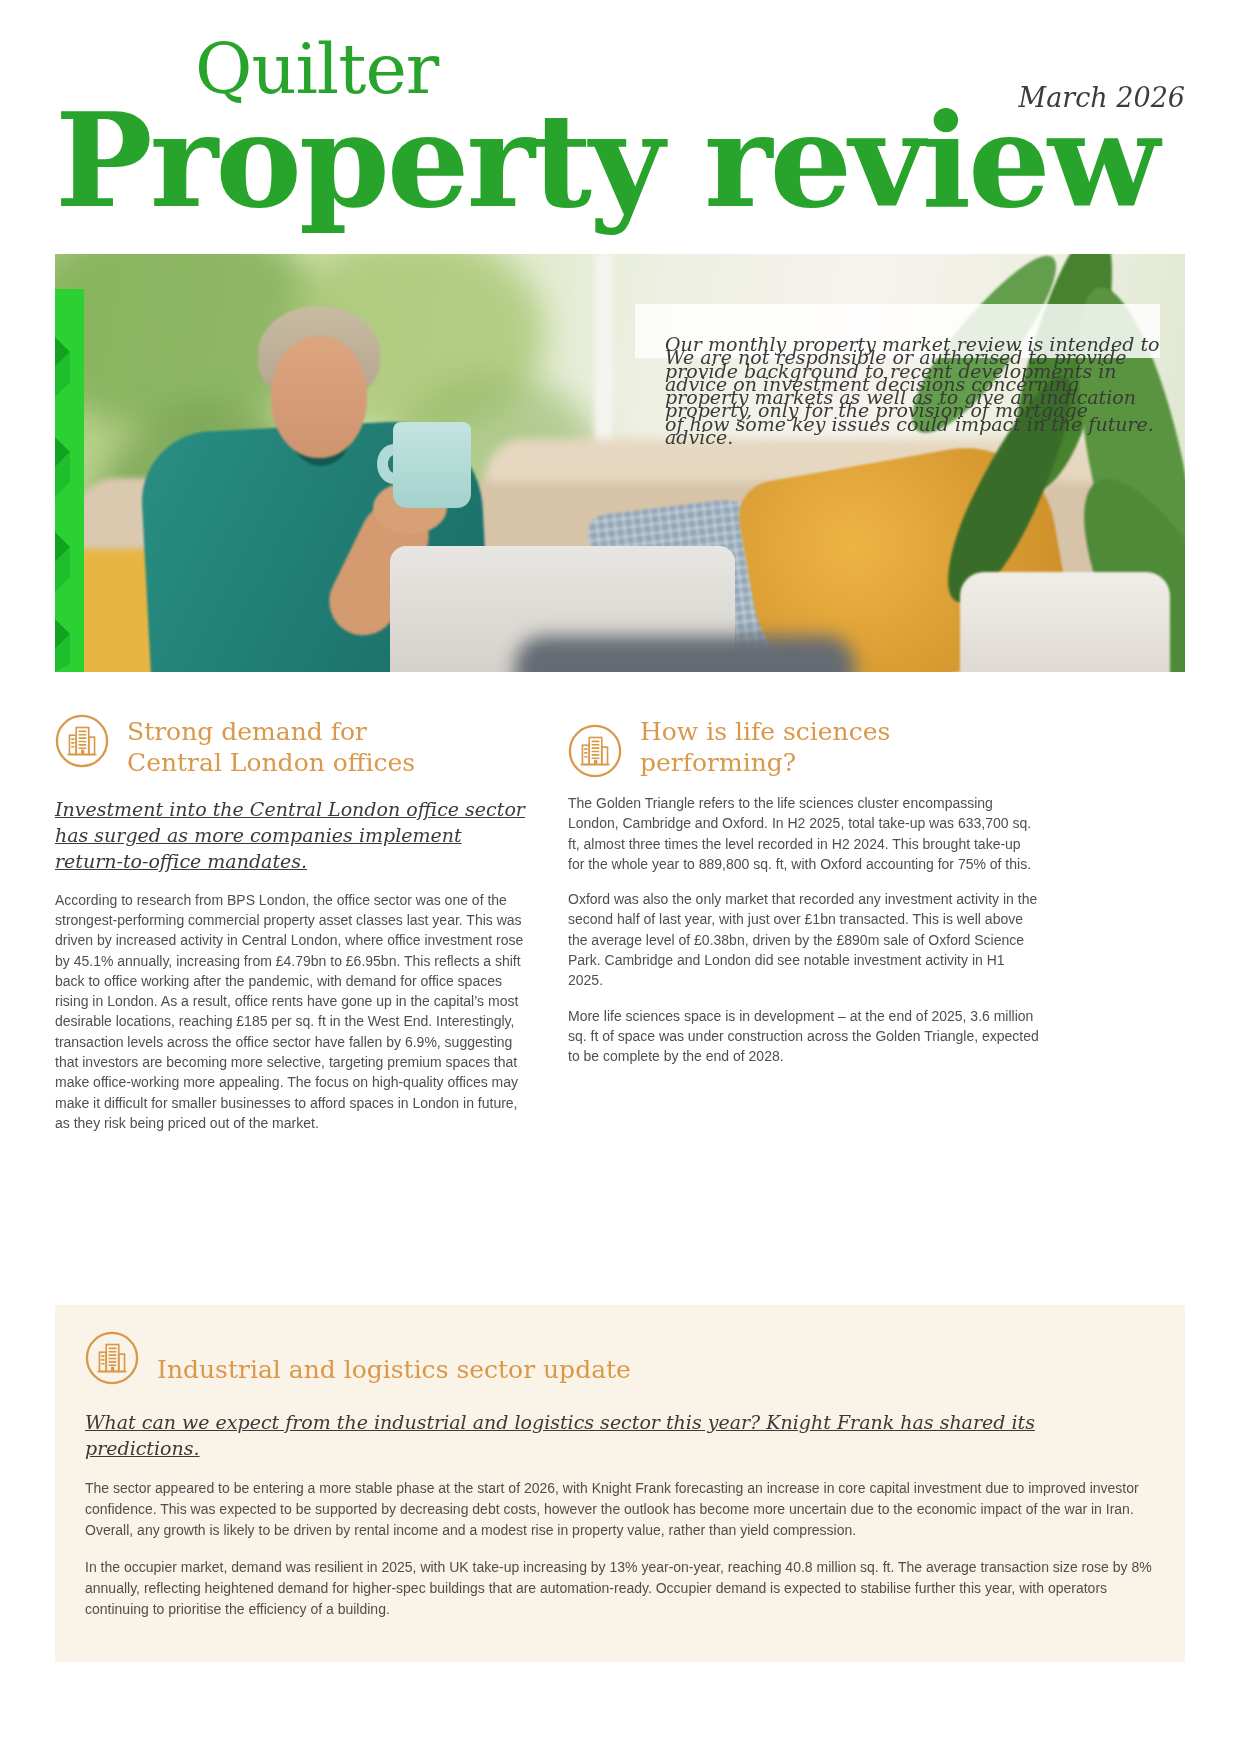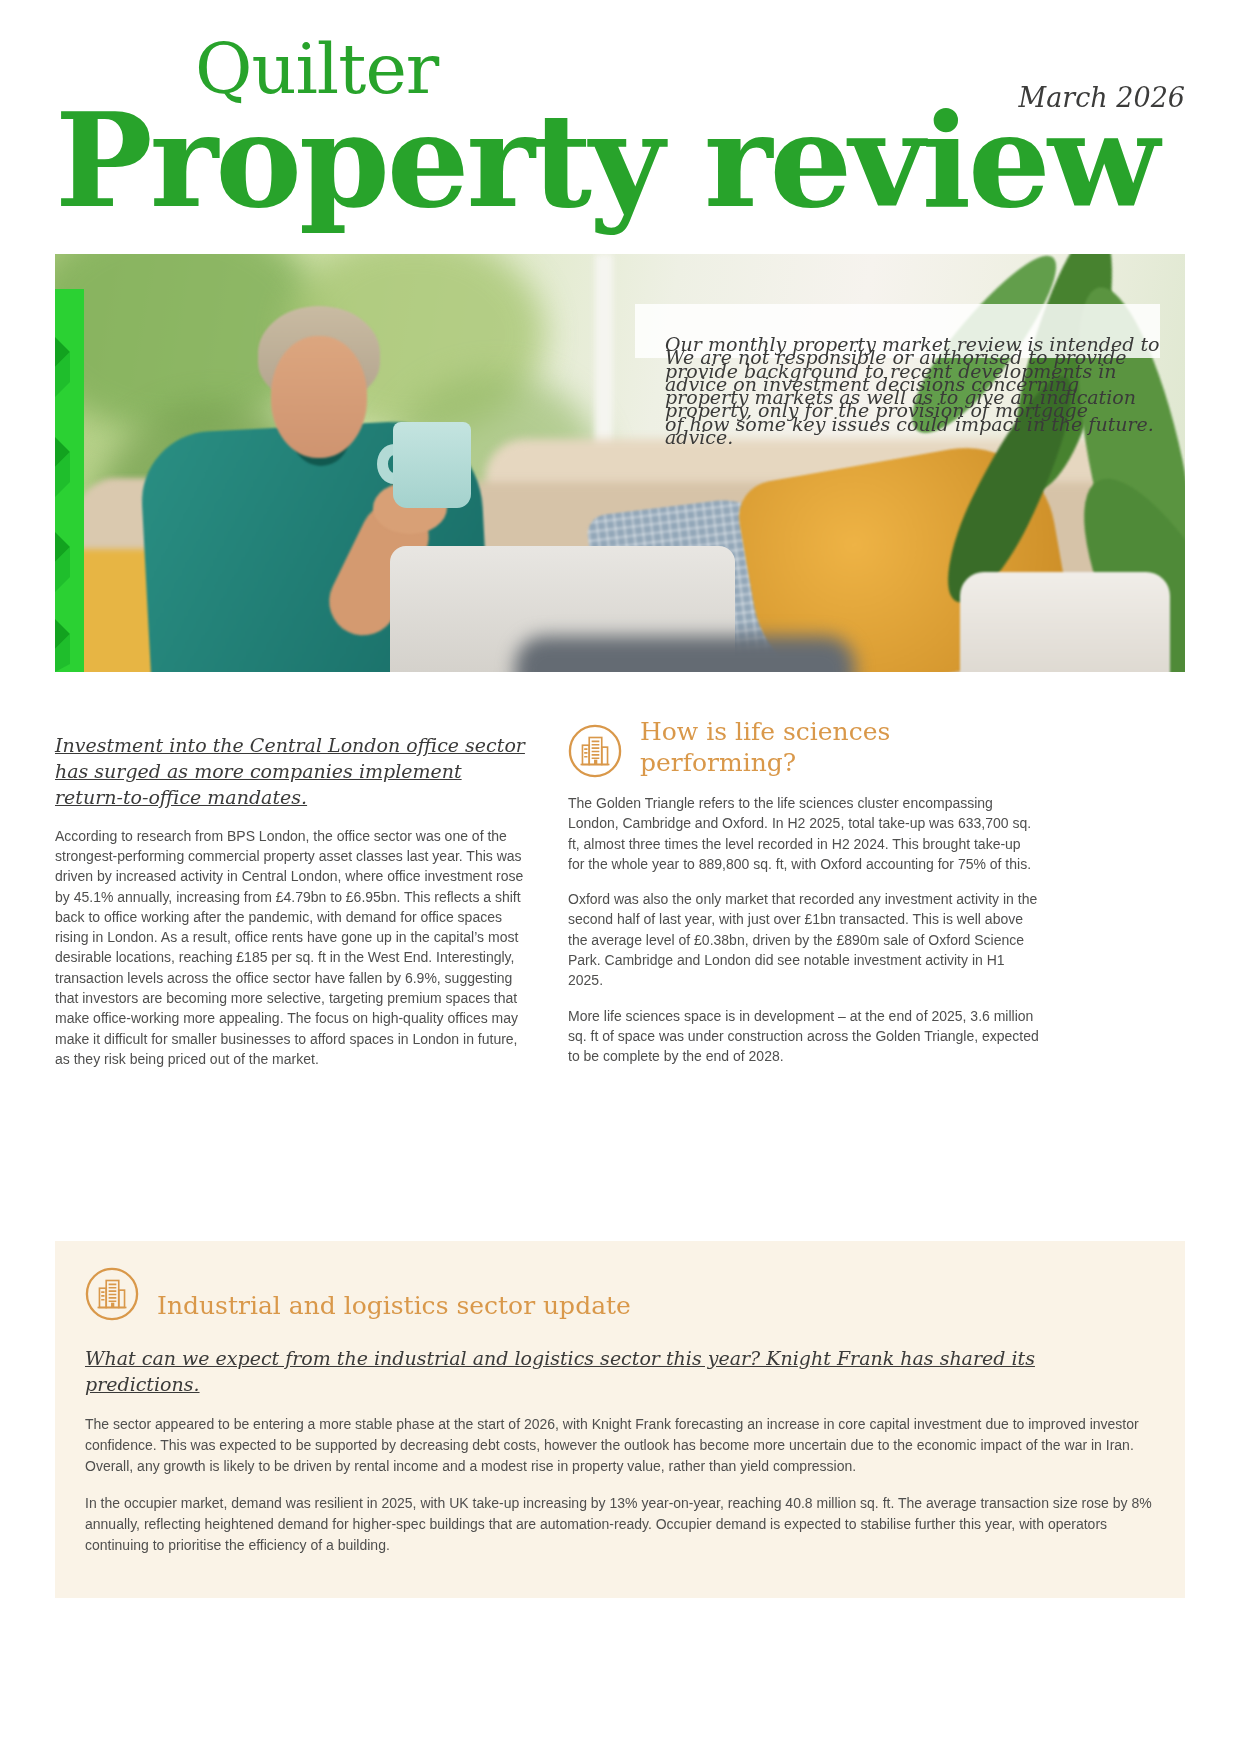--- a/index.html
+++ b/index.html
@@ -162,20 +162,38 @@
 
       <div class="hero-note">
         <p>Our monthly property market review is intended to provide background to recent developments in property markets as well as to give an indication of how some key issues could impact in the future.</p>
         <p>We are not responsible or authorised to provide advice on investment decisions concerning property, only for the provision of mortgage advice.</p>
       </div>
     </div>
 
     <div class="columns">
 
       <div class="col">
+        <div class="art-head">
+          <svg class="circle-icon" viewBox="0 0 56 56">
+            <circle cx="28" cy="28" r="26" fill="none" stroke="currentColor" stroke-width="2.4"></circle>
+            <g fill="none" stroke="currentColor" stroke-width="1.7">
+              <rect x="22" y="14" width="13" height="28"></rect>
+              <rect x="15" y="22" width="7" height="20"></rect>
+              <rect x="35" y="24" width="6" height="18"></rect>
+              <path d="M24.5 18h8 M24.5 21.5h8 M24.5 25h8 M24.5 28.5h8 M24.5 32h8 M24.5 35.5h8"></path>
+              <path d="M16.8 26h3.4 M16.8 30h3.4 M16.8 34h3.4"></path>
+              <path d="M13 42h30"></path>
+            </g>
+            <rect x="27" y="37" width="3.4" height="5" fill="currentColor"></rect>
+          </svg>
+          <div class="art-title">
+            <span>Strong demand for</span>
+            <span>Central London offices</span>
+          </div>
+        </div>
         <p class="lead">Investment into the Central London office sector has surged as more companies implement return-to-office mandates.</p>
         <p class="body-p">According to research from BPS London, the office sector was one of the strongest-performing commercial property asset classes last year. This was driven by increased activity in Central London, where office investment rose by 45.1% annually, increasing from £4.79bn to £6.95bn. This reflects a shift back to office working after the pandemic, with demand for office spaces rising in London. As a result, office rents have gone up in the capital’s most desirable locations, reaching £185 per sq. ft in the West End. Interestingly, transaction levels across the office sector have fallen by 6.9%, suggesting that investors are becoming more selective, targeting premium spaces that make office-working more appealing. The focus on high-quality offices may make it difficult for smaller businesses to afford spaces in London in future, as they risk being priced out of the market.</p>
       </div>
 
       <div class="col">
         <div class="art-head centered">
           <svg class="circle-icon" viewBox="0 0 56 56">
             <circle cx="28" cy="28" r="26" fill="none" stroke="currentColor" stroke-width="2.4"></circle>
             <g fill="none" stroke="currentColor" stroke-width="1.7">
               <rect x="22" y="14" width="13" height="28"></rect>

